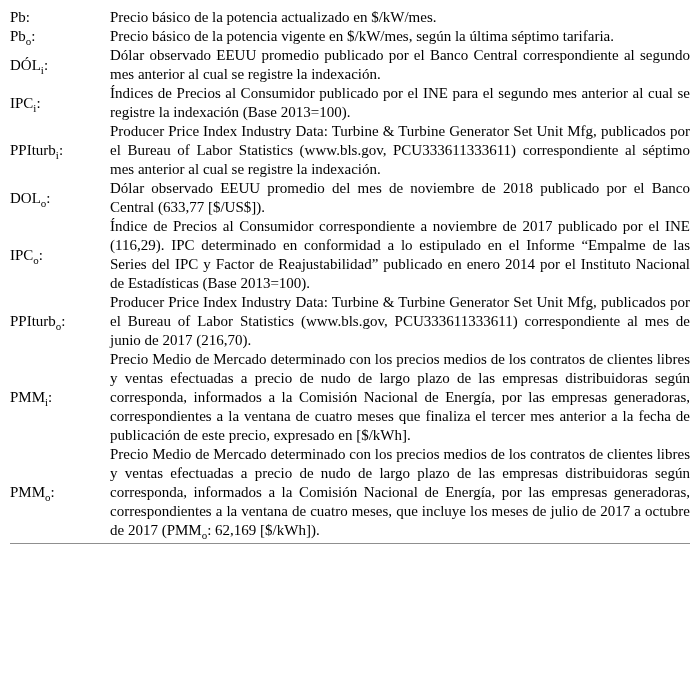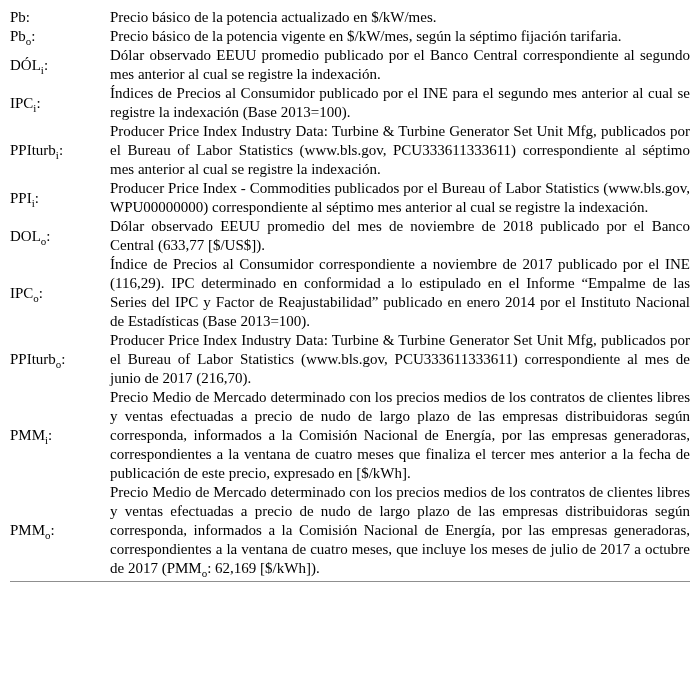--- a/index.html
+++ b/index.html
@@ -45,42 +45,38 @@
 
 <div class="page">
   <div id="definition-list">
   <div class="definition-row">
     <div class="term"><span>Pb</span><sub></sub><span>:</span></div>
     <div class="definition">Precio básico de la potencia actualizado en $/kW/mes.</div>
   </div>
 
   <div class="definition-row">
     <div class="term"><span>Pb</span><sub>o</sub><span>:</span></div>
-    <div class="definition">Precio básico de la potencia vigente en $/kW/mes, según la séptimo fijación tarifaria.</div>
+    <div class="definition">Precio básico de la potencia vigente en $/kW/mes, según la última séptimo tarifaria.</div>
   </div>
 
   <div class="definition-row">
     <div class="term"><span>DÓL</span><sub>i</sub><span>:</span></div>
     <div class="definition">Dólar observado EEUU promedio publicado por el Banco Central correspondiente al segundo mes anterior al cual se registre la indexación.</div>
   </div>
 
   <div class="definition-row">
     <div class="term"><span>IPC</span><sub>i</sub><span>:</span></div>
     <div class="definition">Índices de Precios al Consumidor publicado por el INE para el segundo mes anterior al cual se registre la indexación (Base 2013=100).</div>
   </div>
 
   <div class="definition-row">
     <div class="term"><span>PPIturb</span><sub>i</sub><span>:</span></div>
     <div class="definition">Producer Price Index Industry Data:  Turbine &amp; Turbine Generator Set Unit Mfg, publicados por el Bureau of Labor Statistics (www.bls.gov, PCU333611333611) correspondiente al séptimo mes anterior al cual se registre la indexación.</div>
   </div>
 
-  <div class="definition-row">
-    <div class="term"><span>PPI</span><sub>i</sub><span>:</span></div>
-    <div class="definition">Producer Price Index - Commodities publicados por el Bureau of Labor Statistics (www.bls.gov, WPU00000000) correspondiente al séptimo mes anterior al cual se registre la indexación.</div>
-  </div>
 
   <div class="definition-row">
     <div class="term"><span>DOL</span><sub>o</sub><span>:</span></div>
     <div class="definition">Dólar observado EEUU promedio del mes de noviembre de 2018 publicado por el Banco Central (633,77 [$/US$]).</div>
   </div>
 
   <div class="definition-row">
     <div class="term"><span>IPC</span><sub>o</sub><span>:</span></div>
     <div class="definition">Índice de Precios al Consumidor correspondiente a noviembre de 2017 publicado por el INE (116,29). IPC determinado en conformidad a lo estipulado en el Informe “Empalme de las Series del IPC y Factor de Reajustabilidad” publicado en enero 2014 por el Instituto Nacional de Estadísticas (Base 2013=100).</div>
   </div>

